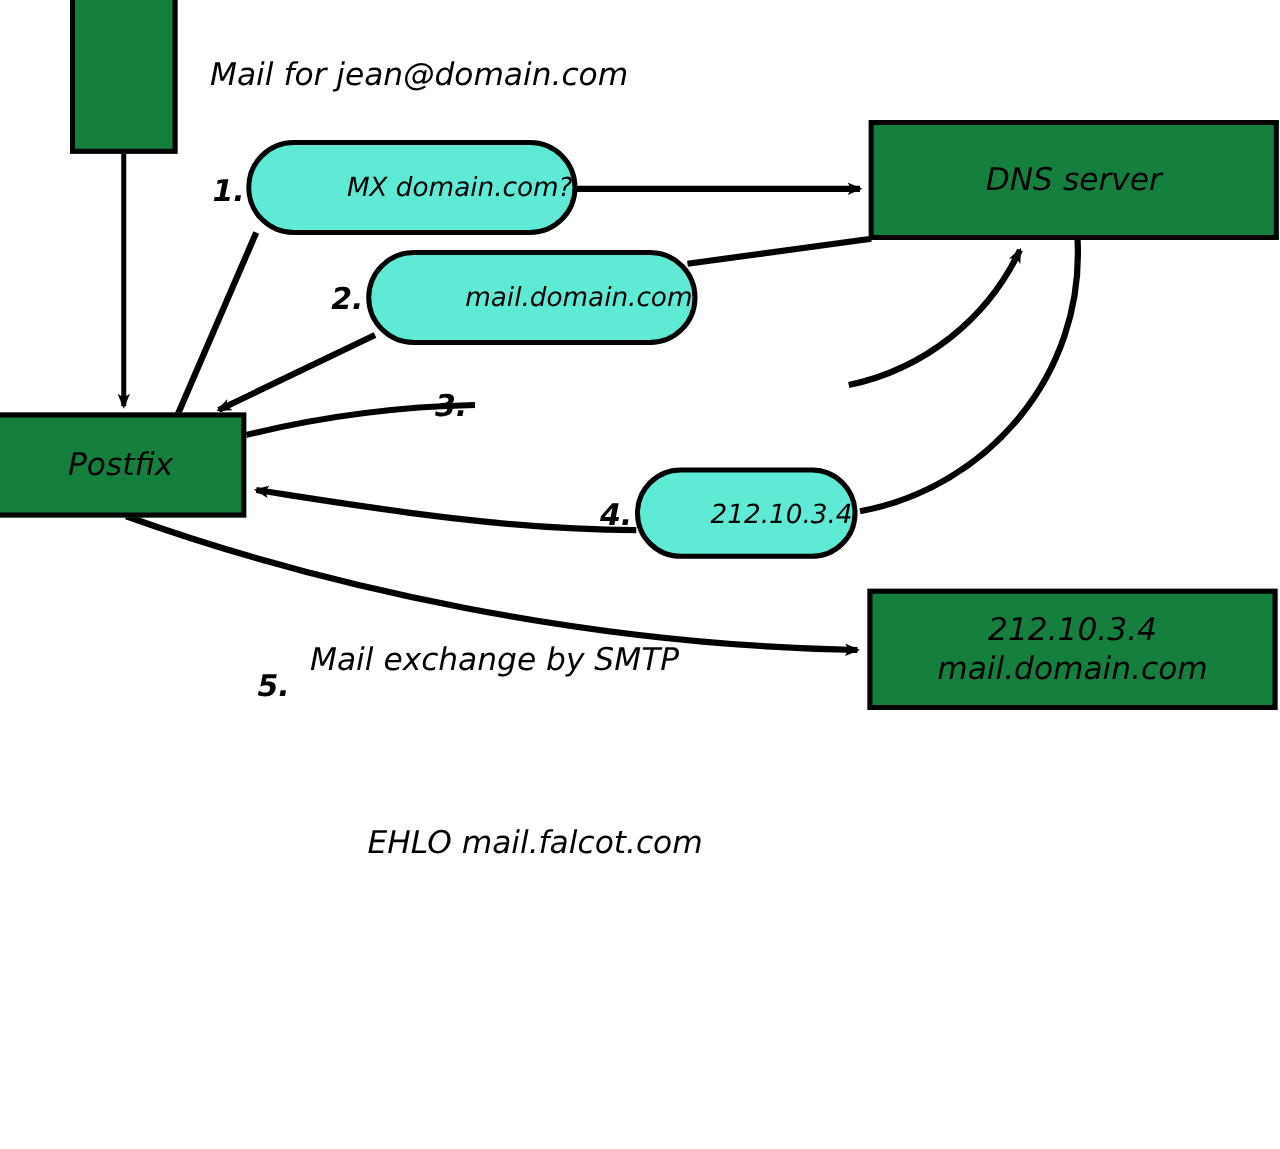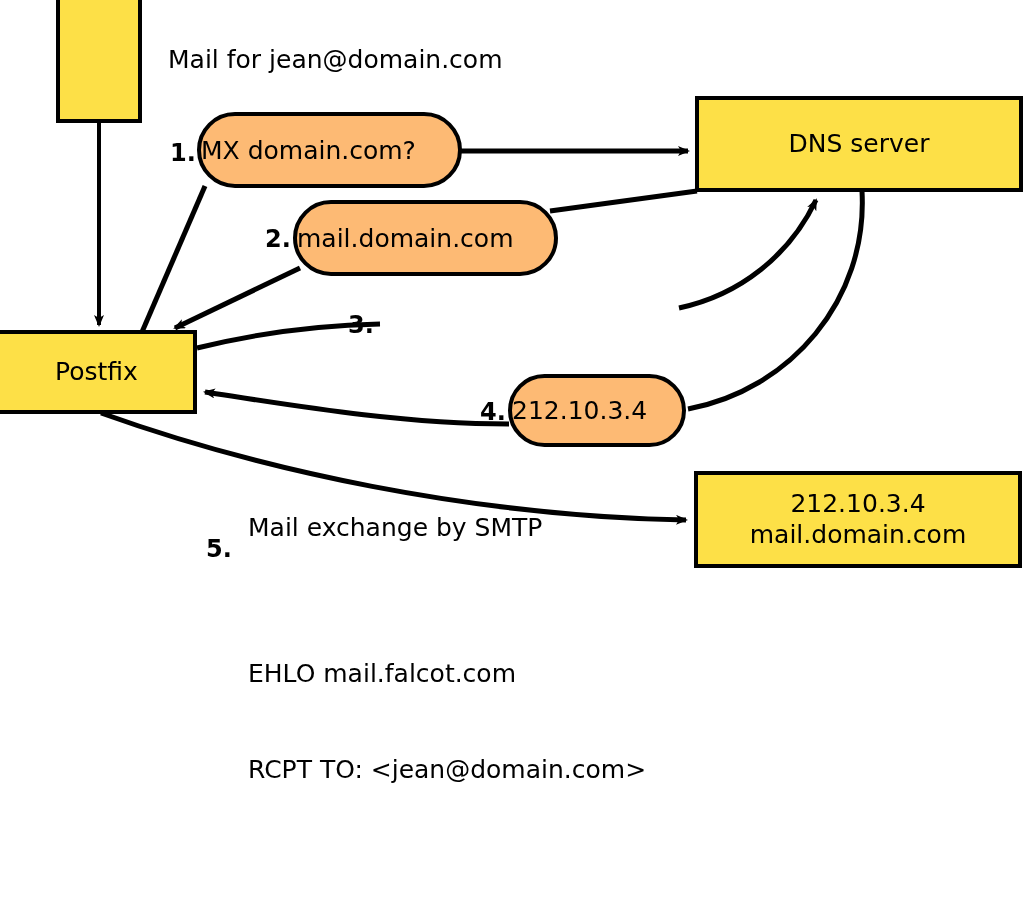--- a/index.html
+++ b/index.html
@@ -9,51 +9,52 @@
   }
   body {
     font-family: "DejaVu Sans", "Liberation Sans", sans-serif;
   }
   #canvas {
     position: relative;
     width: 1024px;
     height: 919px;
     background: #ffffff;
     overflow: hidden;
+    font-style: italic;
   }
   #wires {
     position: absolute;
     left: 0;
     top: 0;
     width: 1024px;
     height: 919px;
   }
   .node-box {
     position: absolute;
     box-sizing: border-box;
     border: 4px solid #000000;
-    background: #fde047;
+    background: #15803d;
     display: flex;
     align-items: center;
     justify-content: center;
     text-align: center;
     font-size: 25px;
     color: #000000;
     line-height: 1.22;
     z-index: 3;
   }
   .bubble {
     position: absolute;
     box-sizing: border-box;
     border: 4px solid #000000;
-    background: #fdba74;
+    background: #5eead4;
     display: flex;
     align-items: center;
-    justify-content: flex-start;
-    font-size: 25px;
+    justify-content: flex-end;
+    font-size: 21px;
     color: #000000;
     white-space: nowrap;
     z-index: 4;
   }
   .step-num {
     position: absolute;
     font-size: 24px;
     font-weight: bold;
     color: #000000;
     z-index: 5;
@@ -67,21 +68,21 @@
     z-index: 5;
   }
   .smtp-block {
     position: absolute;
     font-size: 25px;
     color: #000000;
     line-height: 32px;
     white-space: pre;
     z-index: 5;
   }
-  .smtp-line { display: block; height: 32px; }
+  .smtp-line { display: block; height: 32px; margin-left: 46px; }
 </style>
 </head>
 <body>
 
 <div id="canvas">
 
   <svg id="wires" viewBox="0 0 1024 919" xmlns="http://www.w3.org/2000/svg">
     <defs>
       <marker id="ah" markerWidth="12" markerHeight="12" refX="10" refY="5" orient="auto" markerUnits="userSpaceOnUse">
         <path d="M0,0 L12,5 L0,10 L3,5 Z" fill="#000000"></path>
@@ -143,21 +144,20 @@
   <div class="step-num" style="left:480px; top:398px;">4.</div>
   <div class="bubble" style="left:508px; top:374px; width:178px; height:73px; border-radius:37px;">
     <span>212.10.3.4</span>
   </div>
 
   <div class="step-num" style="left:206px; top:535px;">5.</div>
   <div class="plain-text" style="left:248px; top:513px;">Mail exchange by SMTP</div>
 
   <div class="smtp-block" style="left:248px; top:594px;">
     <span class="smtp-line">EHLO mail.falcot.com</span>
-    <span class="smtp-line">RCPT TO: &lt;jean@domain.com&gt;</span>
     
     
     
     
     
     
     
     
   </div>
 

